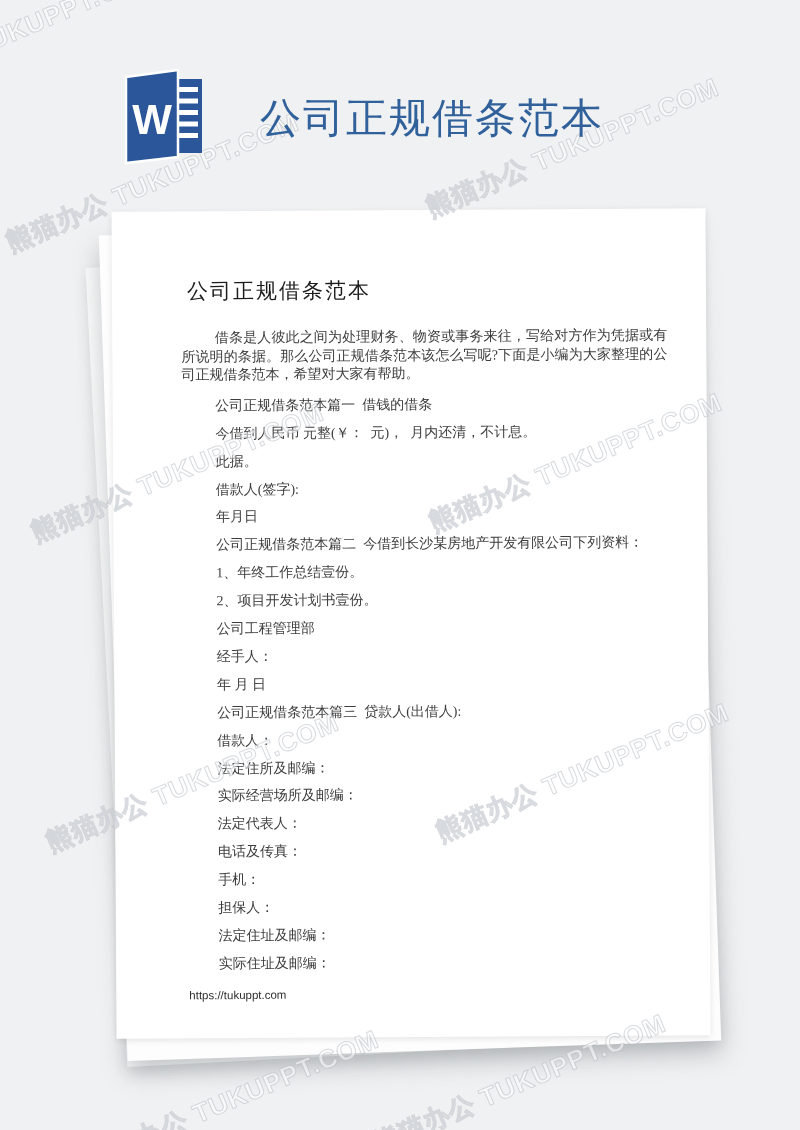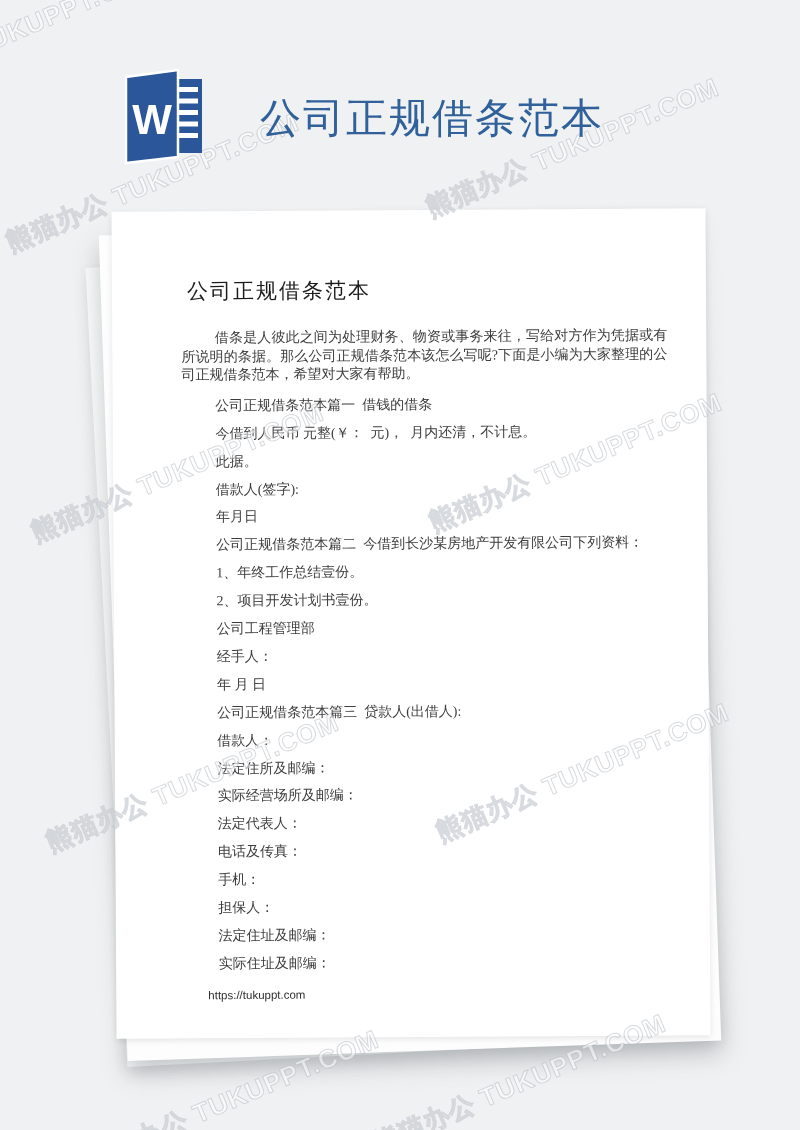--- a/index.html
+++ b/index.html
@@ -24,21 +24,21 @@
   
   .page-inner{position:absolute;left:69px;top:66px;width:486px;
     font-family:"Liberation Serif","DejaVu Serif",serif;color:#3d3d3d;}
   .doc-title{margin:0 0 0 6px;font-size:21px;line-height:28px;font-weight:500;
     letter-spacing:2px;color:#1c1c1c;}
   .doc-intro{margin:24px 0 0 0;font-size:14px;line-height:18.6px;text-indent:2.4em;
     text-align:justify;white-space:normal;}
   .doc-lines{margin-top:7px;}
   .doc-line{font-size:14px;line-height:27.9px;text-indent:2.4em;white-space:pre-wrap;}
   .doc-footer-url{position:absolute;left:73px;top:778px;font-size:11.5px;color:#2e2e2e;
-    font-family:"Liberation Sans","DejaVu Sans",sans-serif;margin-left:19px;}
+    font-family:"Liberation Sans","DejaVu Sans",sans-serif;}
 
   
   .wm{position:absolute;z-index:10;pointer-events:none;white-space:nowrap;
     font-size:26px;font-weight:bold;letter-spacing:1px;
     color:rgba(255,255,255,0.55);
     -webkit-text-stroke:1px rgba(176,182,189,0.50);
     transform:rotate(-23deg);}
   .wm-0{left:-145px;top:15px;}
   .wm-1{left:-5px;top:165px;}
   .wm-2{left:415px;top:130px;}

